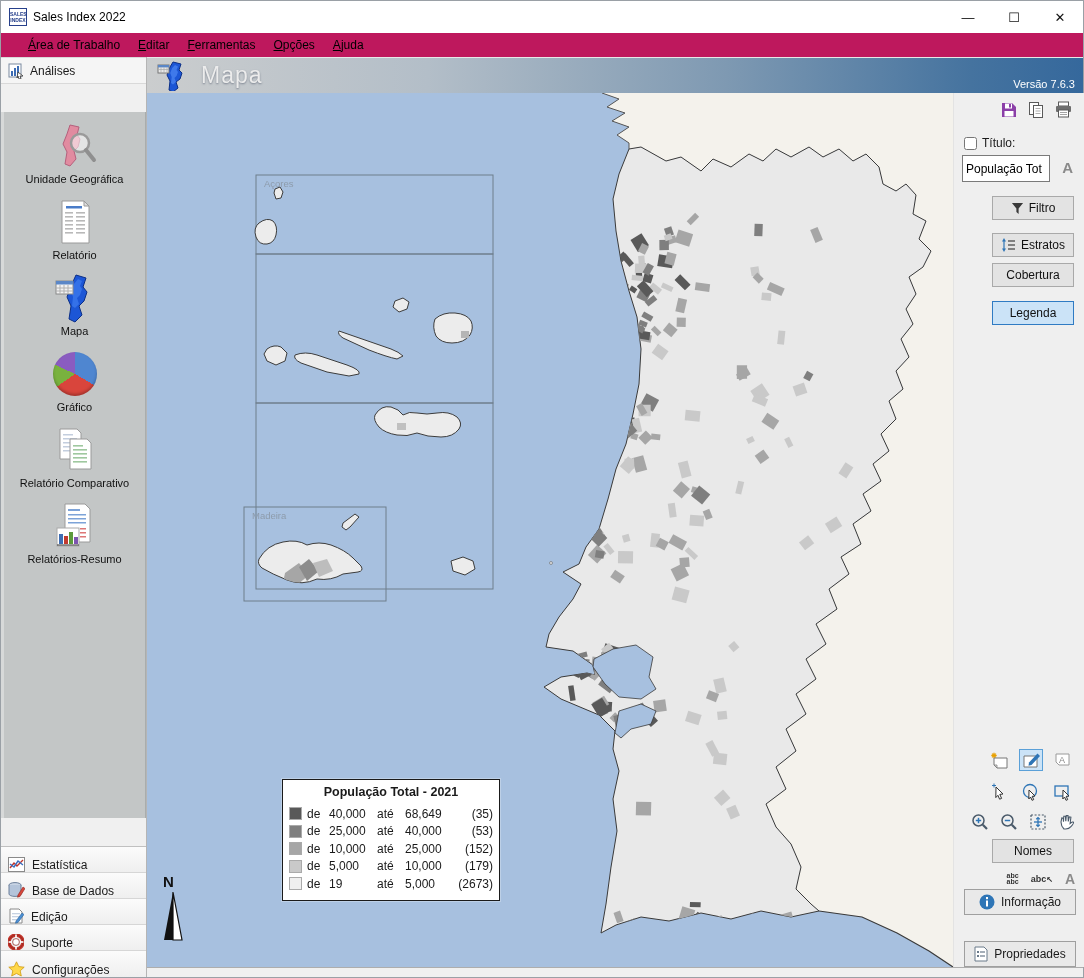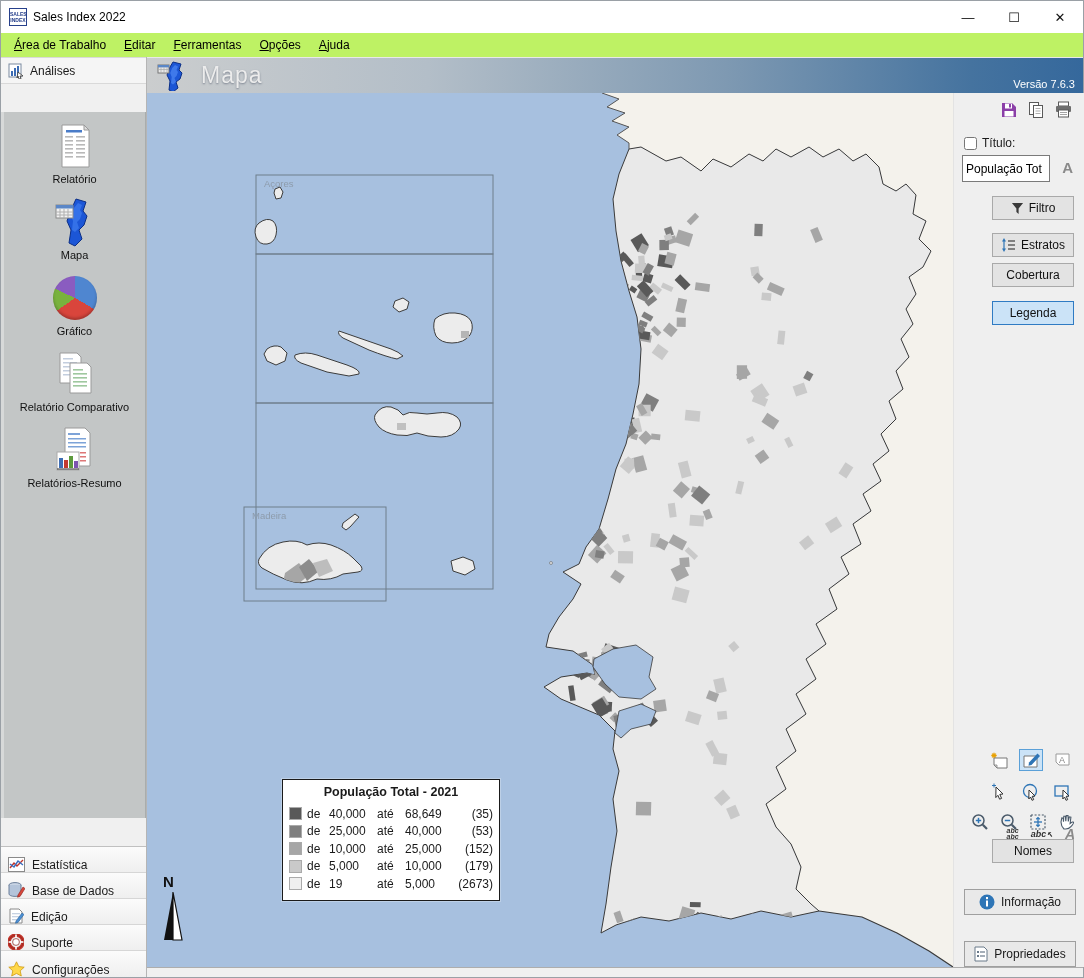--- a/index.html
+++ b/index.html
@@ -8,21 +8,21 @@
   .window { width:1084px; height:978px; display:flex; flex-direction:column; border:1px solid #9aa0a6; }
 
   
   .titlebar { height:32px; background:#fff; display:flex; align-items:center; padding-left:8px; flex:0 0 auto; }
   .app-icon { width:18px; height:18px; border:1px solid #27408b; background:#fff; color:#27408b; font-size:5px; font-weight:bold; line-height:6px; text-align:center; padding-top:2px; margin-right:6px; }
   .titlebar-title { font-size:12px; color:#000; }
   .win-controls { margin-left:auto; display:flex; height:100%; }
   .win-btn { width:46px; height:100%; display:flex; align-items:center; justify-content:center; font-size:13px; color:#111; cursor:default; }
 
   
-  .menubar { height:24px; background:#bef264; display:flex; align-items:center; padding-left:4px; flex:0 0 auto; }
+  .menubar { height:24px; background:#be185d; display:flex; align-items:center; padding-left:18px; flex:0 0 auto; }
   .menu-item { padding:3px 9px; color:#000; }
   .menu-item u { text-decoration:underline; }
 
   
   .app-body { flex:1; display:flex; min-height:0; }
 
   
   .sidebar { width:146px; flex:0 0 auto; display:flex; flex-direction:column; border-right:1px solid #b5b5b5; background:#f0f0f0;gap:28px; }
   .sidebar-header { height:27px; background:#f5f5f5; border-bottom:1px solid #d9d9d9; border-top:1px solid #d9d9d9; display:flex; align-items:center; gap:6px; padding-left:7px; font-size:12px; }
   .sidebar-tools { flex:1; background:#c3c6c6; border-left:3px solid #d7d9d9; border-right:1px solid #a9adad; padding-top:10px; display:flex; flex-direction:column; align-items:center; overflow:hidden; }
@@ -111,20 +111,30 @@
           <rect x="3" y="8" width="2" height="5" fill="#3c6cb4"></rect>
           <rect x="6" y="5" width="2" height="8" fill="#3c6cb4"></rect>
           <rect x="9" y="3" width="2" height="10" fill="#3c6cb4"></rect>
           <polygon points="10,9 15,13 12,13 13,16 11,16 10,13 9,15" fill="#fff" stroke="#333" stroke-width="0.8"></polygon>
         </svg>
         <span>Análises</span>
       </div>
 
       <div class="sidebar-tools">
 
+        <div class="tool-item">
+          <div class="ticon">
+            <svg width="46" height="48" viewBox="0 0 46 48">
+              <path d="M18,3 l9,2 -2,8 3,4 -2,8 -4,4 2,8 -6,7 -5,-2 2,-12 -4,-8 4,-10 z" fill="#e18ba0" stroke="#b4607c"></path>
+              <circle cx="28" cy="21" r="9" fill="rgba(255,255,255,0.55)" stroke="#9a9a9a" stroke-width="2.5"></circle>
+              <line x1="34" y1="28" x2="42" y2="38" stroke="#8f8f8f" stroke-width="4" stroke-linecap="round"></line>
+            </svg>
+          </div>
+          <div class="tlabel">Unidade Geográfica</div>
+        </div>
 
 
         <div class="tool-item">
           <div class="ticon">
             <svg width="46" height="48" viewBox="0 0 46 48">
               <path d="M10,3 h22 l5,5 v37 h-27 z" fill="#fff" stroke="#9a9a9a"></path>
               <path d="M32,3 l5,5 h-5 z" fill="#dedede" stroke="#9a9a9a"></path>
               <rect x="14" y="8" width="16" height="2.5" fill="#4a7cc8"></rect>
               <g fill="#b9b9b9">
                   <rect x="13" y="14" width="8" height="1.6"></rect>
@@ -732,21 +742,21 @@
               <svg width="17" height="18" viewBox="0 0 17 18">
                 <path d="M5,16 q-3,-3 -3,-7 l0.8,-4 1.4,0.3 0.3,3.5 0.3,-5.5 1.6,0 0.4,5 0.5,-5.8 1.7,0.1 0.3,5.8 1,-4.6 1.6,0.4 -0.8,6.3 q3,-2.4 3.4,-1 q0.3,1 -2.6,4.2 q-2.2,2.6 -6,2.3 z" fill="#fff" stroke="#4a5a6a" stroke-width="1.1"></path>
               </svg>
             </div>
           </div>
 
           <div class="rp-btn" style="top:746px; width:82px;">
             <span>Nomes</span>
           </div>
 
-          <div class="toolrow" style="top:733px; gap:12px;font-style:italic;">
+          <div class="toolrow" style="top:778px; gap:12px;">
             <div class="abc-ico">
               <span>abc</span><br><span>abc</span>
             </div>
             <div class="abc-ico" style="font-size:9px;">
               <span>abc</span><span style="font-size:8px;">↖</span>
             </div>
             <div class="font-a2">A</div>
           </div>
 
           <div class="rp-btn-wide" style="top:796px;">

